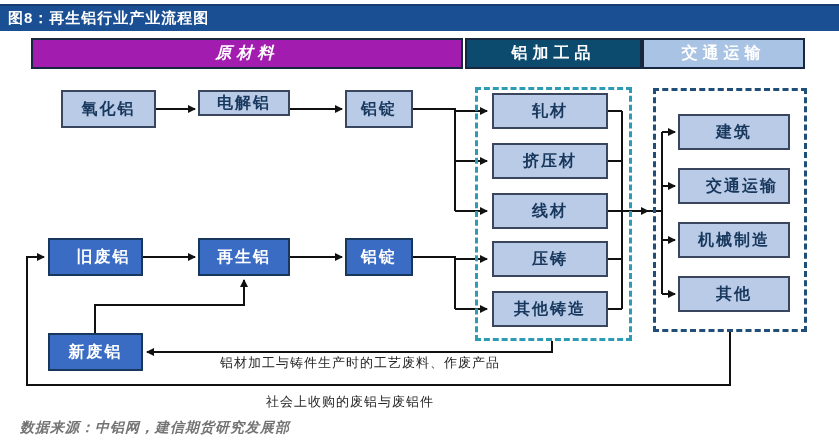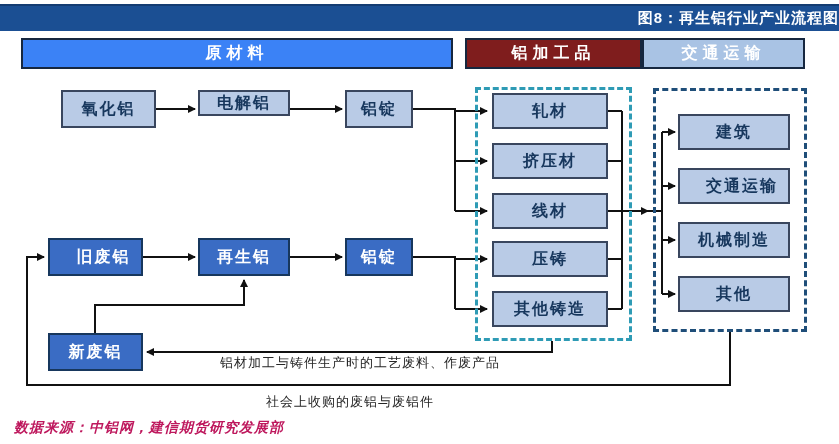--- a/index.html
+++ b/index.html
@@ -6,30 +6,29 @@
   .canvas{
     position:relative;width:839px;height:444px;background:#ffffff;overflow:hidden;
     font-family:"Liberation Sans",sans-serif;
   }
   .title-bar{
     position:absolute;left:0;top:4px;width:839px;height:27px;
     background:#1B4F93;border-top:2px solid #143C72;
     color:#ffffff;font-weight:bold;font-size:15px;
     display:flex;align-items:center;padding-left:8px;box-sizing:border-box;
     letter-spacing:1px;
-    justify-content:flex-end;
   }
   .hdr{
     position:absolute;top:38px;height:31px;box-sizing:border-box;
     border:2px solid #16273F;color:#ffffff;font-weight:bold;font-size:16px;
     display:flex;align-items:center;justify-content:center;letter-spacing:5px;
     font-family:"Liberation Serif",serif;
   }
-  .hdr-raw{left:21px;width:432px;background:#3b82f6;}
-  .hdr-proc{left:465px;width:177px;background:#7f1d1d;}
+  .hdr-raw{left:31px;width:432px;background:#a21caf;font-style:italic;}
+  .hdr-proc{left:465px;width:177px;background:#0c4a6e;}
   .hdr-end{left:642px;width:163px;background:#A9C3E4;}
   .box{
     position:absolute;box-sizing:border-box;z-index:2;
     display:flex;align-items:center;justify-content:center;
     font-weight:bold;font-size:16px;letter-spacing:2px;
     font-family:"Liberation Serif",serif;
   }
   .light{background:#B9CBE6;border:2px solid #39465E;color:#17375D;}
   .dark{background:#3A6CC4;border:2px solid #17375D;color:#ffffff;}
   .dash{
@@ -38,22 +37,22 @@
   .dash-proc{left:475px;top:87px;width:157px;height:254px;border:3px dashed #2E9BB5;}
   .dash-end{left:653px;top:88px;width:154px;height:244px;border:3px dashed #1F4E79;}
   .wires{position:absolute;left:0;top:0;width:839px;height:444px;z-index:1;}
   .note{
     position:absolute;color:#262626;font-size:13px;text-align:center;z-index:3;
     font-family:"Liberation Serif",serif;letter-spacing:1px;
   }
   .note1{left:175px;top:354px;width:370px;}
   .note2{left:215px;top:393px;width:270px;}
   .footer{
-    position:absolute;left:14px;top:419px;width:500px;
-    color:#be185d;font-size:14px;font-weight:bold;font-style:italic;
+    position:absolute;left:20px;top:419px;width:500px;
+    color:#737373;font-size:14px;font-weight:bold;font-style:italic;
     font-family:"Liberation Serif",serif;letter-spacing:1px;z-index:3;
   }
 </style>
 </head>
 <body>
 
 <div class="canvas">
 
   <div class="title-bar">
     <span>图8：再生铝行业产业流程图</span>

